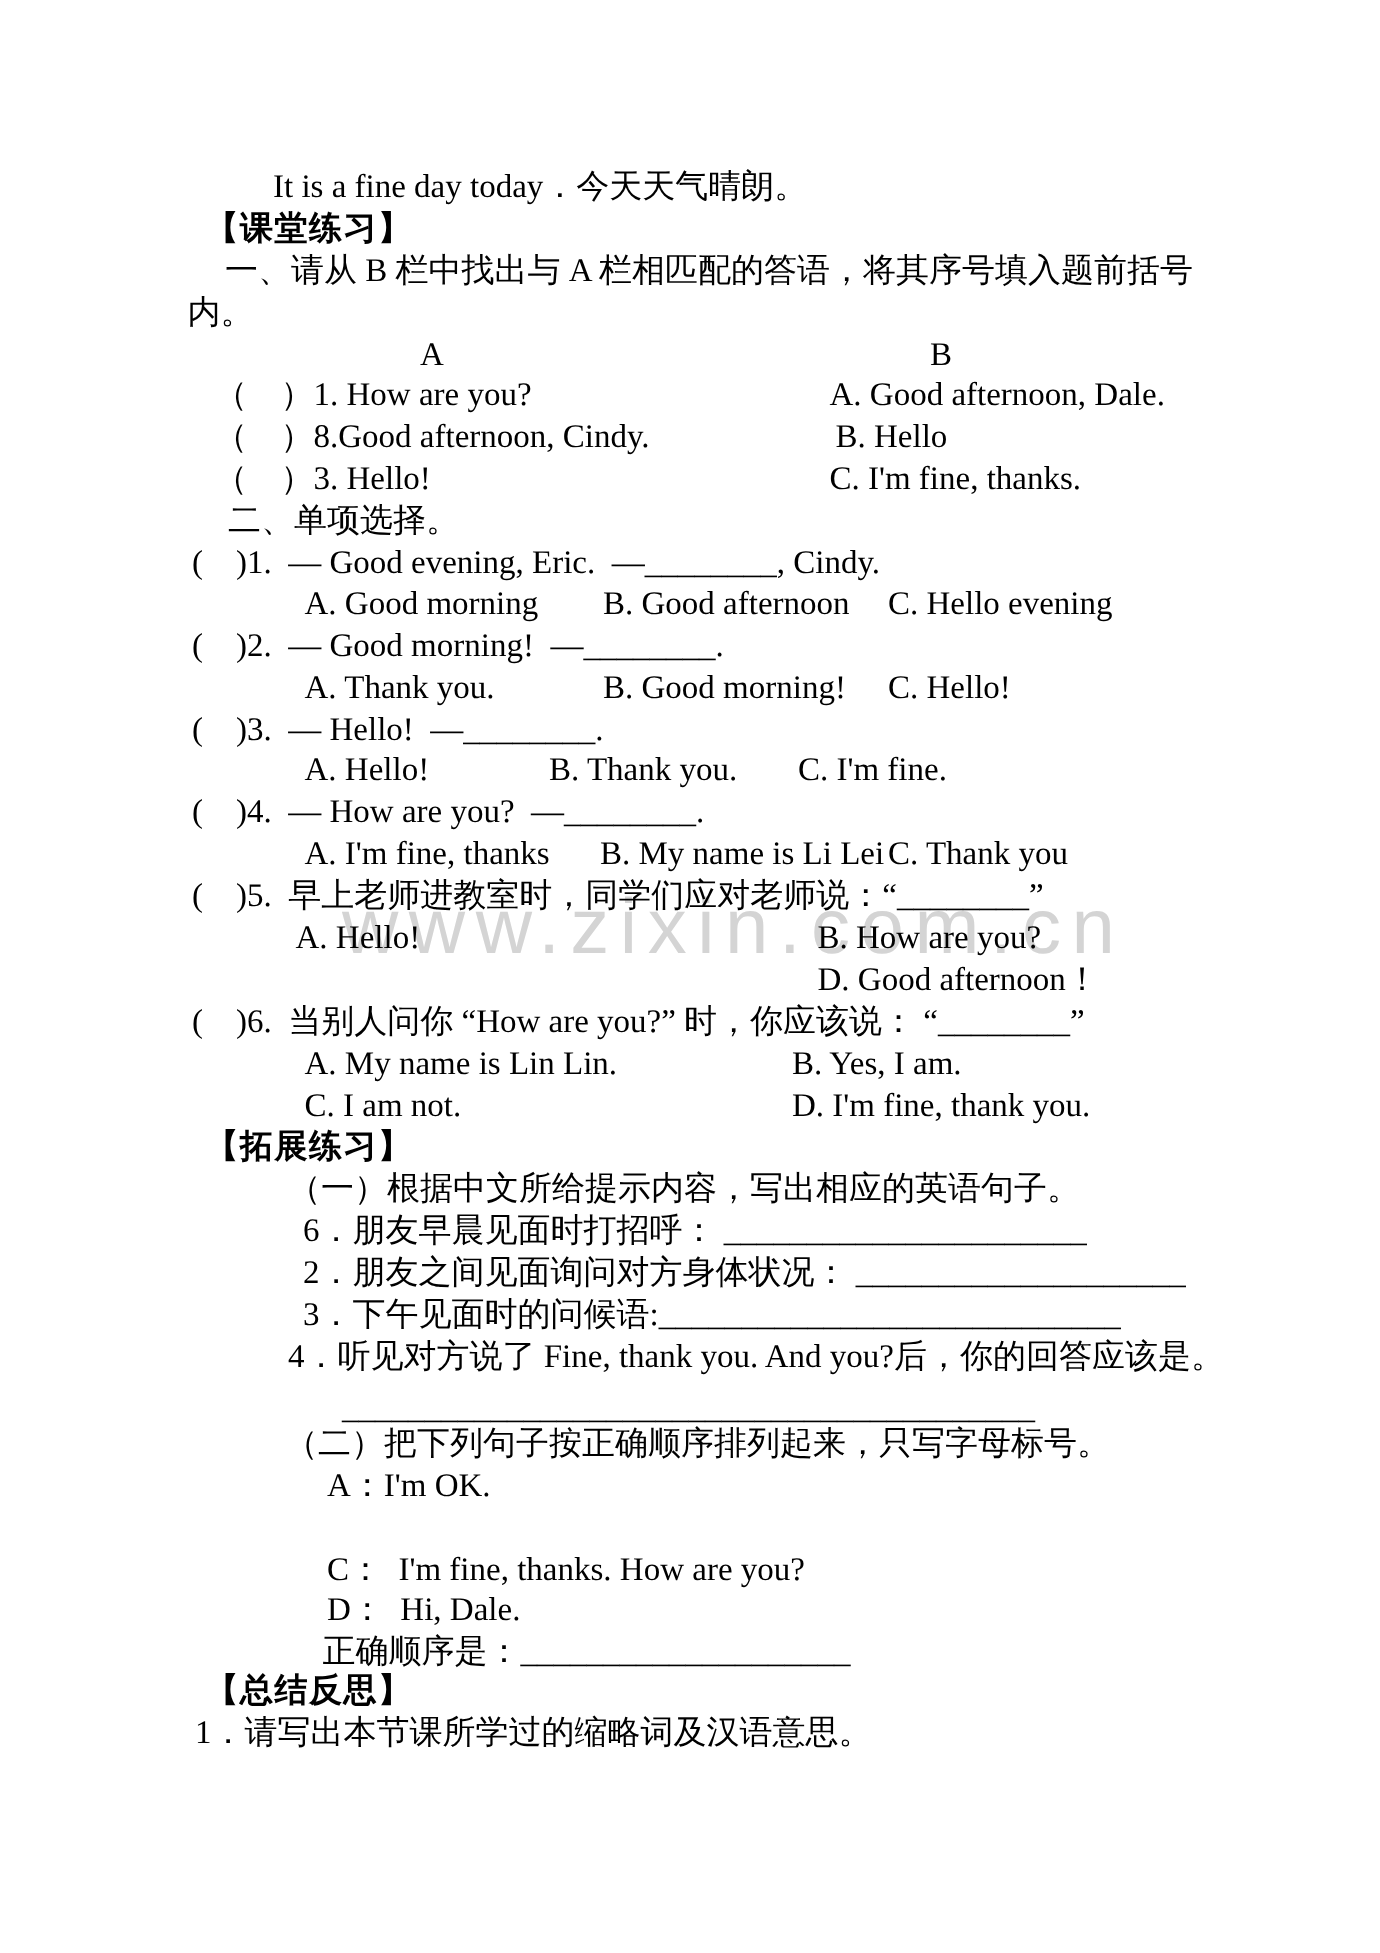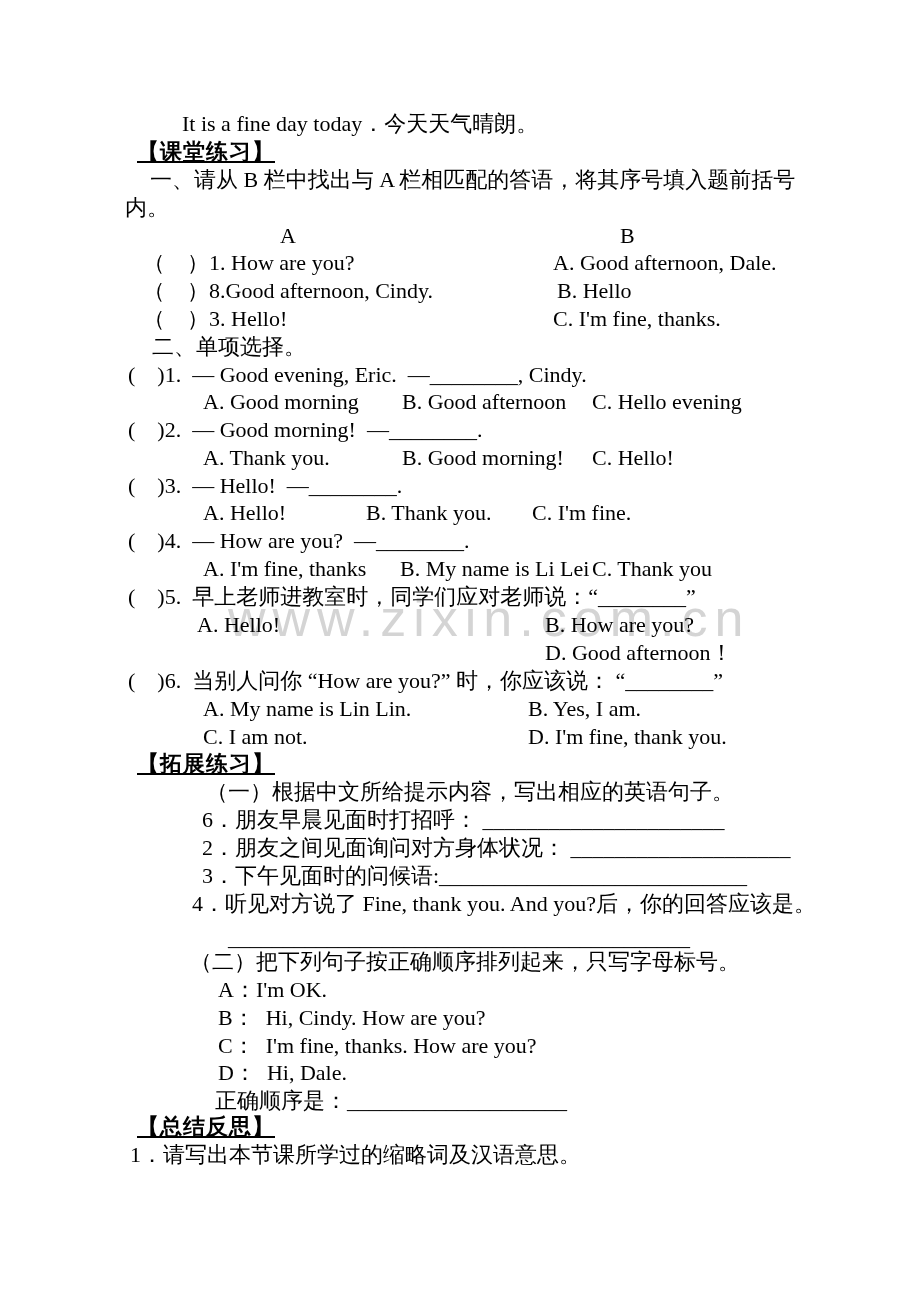--- a/index.html
+++ b/index.html
@@ -7,21 +7,21 @@
     position:relative;
     width:920px;height:1302px;
     background:#ffffff;
     overflow:hidden;
     font-family:"Liberation Serif","DejaVu Serif",serif;
     font-size:22px;line-height:28px;color:#000;
   }
   .ln{position:absolute;white-space:pre;text-align:right;}
   .hd{
     font-family:"Liberation Sans","DejaVu Sans",sans-serif;
-    font-weight:bold;font-size:22px;letter-spacing:1px;text-decoration:underline;
+    font-weight:bold;font-size:22px;letter-spacing:1px;
   }
   .row{position:absolute;left:0;width:920px;height:28px;}
   .row span{position:absolute;white-space:pre;}
   #watermark{
     position:absolute;left:228px;top:588px;
     font-family:"Liberation Sans","DejaVu Sans",sans-serif;
     font-size:52px;line-height:60px;letter-spacing:7px;
     color:#d4d4d4;white-space:pre;
   }
 </style>
@@ -101,30 +101,29 @@
     <span style="left:203px">A. My name is Lin Lin.</span>
     <span style="left:528px">B. Yes, I am.</span>
   </div>
   <div class="row" style="top:723px">
     <span style="left:203px">C. I am not.</span>
     <span style="left:528px">D. I'm fine, thank you.</span>
   </div>
 
   <div class="ln hd" style="left:137px;top:750px">【拓展练习】</div>
 
-  <div class="ln" style="left:206px;top:778px">（一）根据中文所给提示内容，写出相应的英语句子。</div>
+  <div class="ln" style="left:192px;top:778px">（一）根据中文所给提示内容，写出相应的英语句子。</div>
   <div class="ln" style="left:202px;top:806px">6．朋友早晨见面时打招呼： ______________________</div>
   <div class="ln" style="left:202px;top:834px">2．朋友之间见面询问对方身体状况： ____________________</div>
   <div class="ln" style="left:202px;top:862px">3．下午见面时的问候语:____________________________</div>
   <div class="ln" style="left:192px;top:890px">4．听见对方说了 Fine, thank you. And you?后，你的回答应该是。</div>
   <div class="ln" style="left:228px;top:924px">__________________________________________</div>
 
   <div class="ln" style="left:190px;top:948px">（二）把下列句子按正确顺序排列起来，只写字母标号。</div>
   <div class="ln" style="left:218px;top:976px">A：I'm OK.</div>
-  <div class="ln" style="left:218px;top:1004px">B：  Hi, Cindy. How are you?</div>
   <div class="ln" style="left:218px;top:1032px">C：  I'm fine, thanks. How are you?</div>
   <div class="ln" style="left:218px;top:1059px">D：  Hi, Dale.</div>
   <div class="ln" style="left:215px;top:1087px">正确顺序是：____________________</div>
 
   <div class="ln hd" style="left:137px;top:1113px">【总结反思】</div>
   <div class="ln" style="left:130px;top:1141px">1．请写出本节课所学过的缩略词及汉语意思。</div>
 
 </div>
 
 </body></html>

